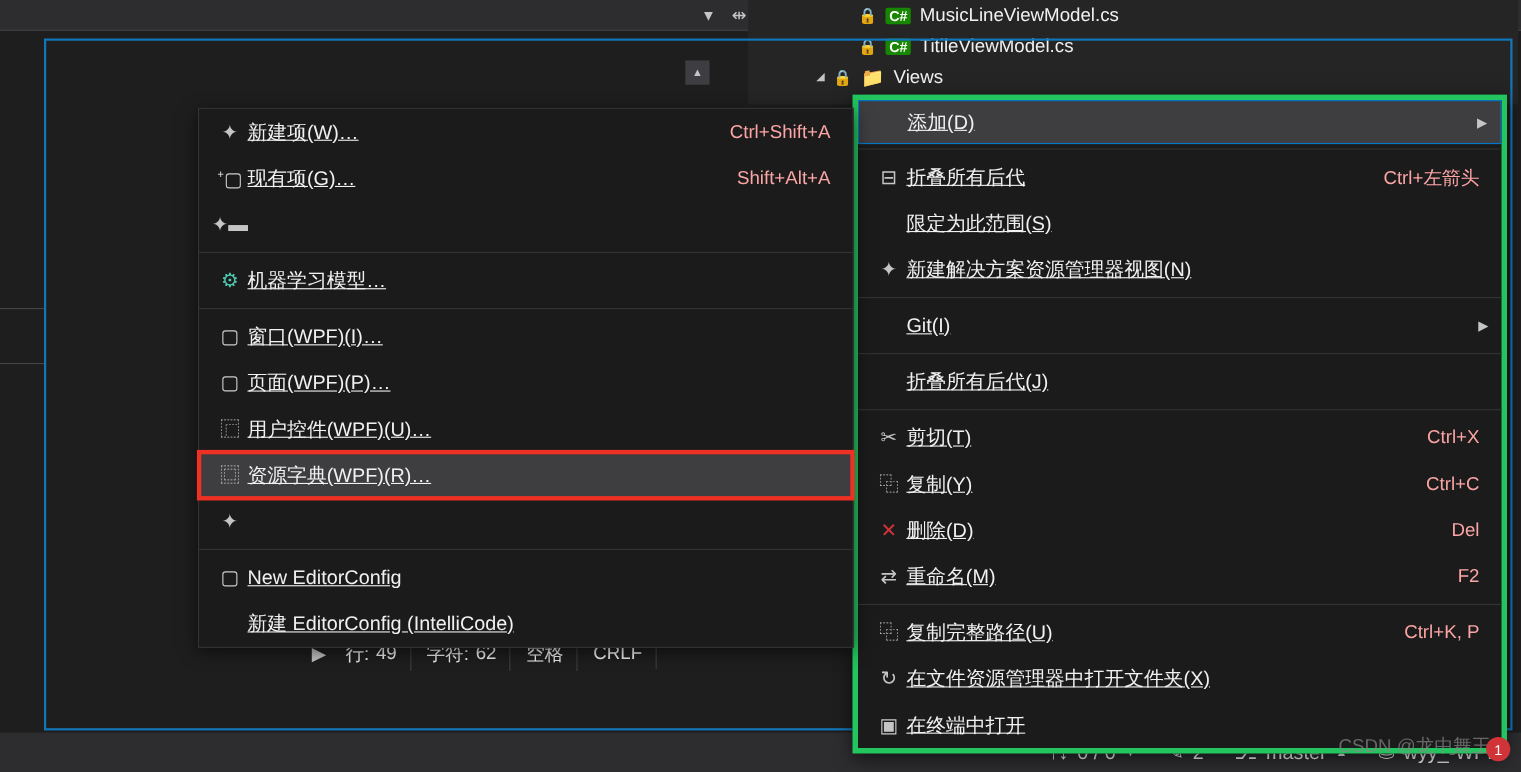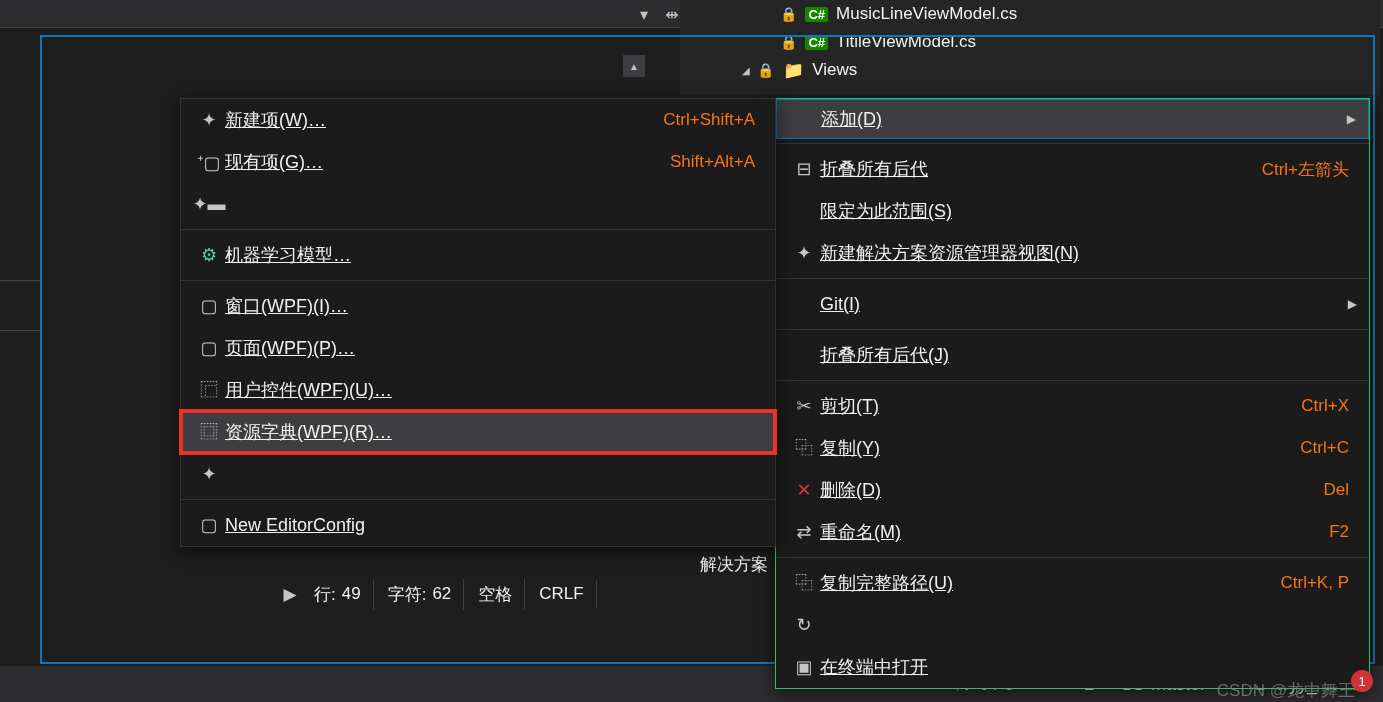--- a/index.html
+++ b/index.html
@@ -14,40 +14,40 @@
 .scroll-up { position: absolute; left: 623px; top: 55px; width: 22px; height: 22px; background: #3e3e42; color: #c5c5c5; display: flex; align-items: center; justify-content: center; font-size: 10px; cursor: pointer; }
 
 .tree-area { position: absolute; left: 680px; top: 0; width: 700px; height: 95px; background: #252526; }
 .tree-item { display: flex; align-items: center; height: 28px; padding-left: 100px; gap: 8px; color: #f1f1f1; font-size: 17px; }
 .tree-item.folder { padding-left: 62px; }
 .lock-icon { color: #4ec9b0; font-size: 14px; }
 .csharp-badge { background: #178600; color: #fff; font-size: 13px; font-weight: bold; padding: 0 3px; border-radius: 2px; }
 .folder-icon { color: #d7ba7d; }
 .expand-arrow { color: #c5c5c5; font-size: 10px; }
 
-.context-menu-right { position: absolute; left: 775px; top: 98px; width: 595px; background: #1b1b1c; border: 1px solid #22c55e; box-shadow: 0 4px 16px rgba(0,0,0,0.6); z-index: 30; }
+.context-menu-right { position: absolute; left: 775px; top: 86px; width: 595px; background: #1b1b1c; border: 5px solid #22c55e; box-shadow: 0 4px 16px rgba(0,0,0,0.6); z-index: 30; }
 .context-menu-left { position: absolute; left: 180px; top: 98px; width: 596px; background: #1b1b1c; border: 1px solid #333; box-shadow: 0 4px 16px rgba(0,0,0,0.6); z-index: 40; }
 
 .menu-item { display: flex; align-items: center; height: 42px; padding: 0 12px; color: #f1f1f1; font-size: 18px; cursor: pointer; position: relative; }
 .menu-item.highlighted { background: #3e3e40; border: 1px solid #007acc; height: 40px; }
 .menu-item.selected-red { outline: 4px solid #ed3125; outline-offset: -2px; background: #3e3e40; }
 .menu-item .mi-icon { width: 32px; display: flex; justify-content: center; color: #c5c5c5; font-size: 18px; }
 .menu-item .mi-label { flex: 1; text-decoration: underline; }
-.menu-item .mi-shortcut { color: #f97316; font-size: 17px; margin-right: 8px; }
+.menu-item .mi-shortcut { color: #fca5a5; font-size: 17px; margin-right: 8px; }
 .menu-item .mi-arrow { color: #c5c5c5; font-size: 12px; }
 .menu-sep { height: 1px; background: #333; margin: 4px 0; }
 
 .status-bar-mid { position: absolute; left: 280px; top: 578px; height: 32px; display: flex; align-items: center; gap: 2px; color: #f1f1f1; font-size: 17px; z-index: 5; }
 .status-cell { padding: 4px 12px; border-right: 1px solid #3f3f3f; display: flex; align-items: center; gap: 6px; }
 .status-btn { width: 20px; display: flex; justify-content: center; color: #c5c5c5; }
 .solution-label { position: absolute; left: 700px; top: 548px; height: 32px; display: flex; align-items: center; font-size: 17px; }
 
 .bottom-bar { position: absolute; left: 0; right: 0; bottom: 0; height: 36px; background: #2d2d30; display: flex; align-items: center; justify-content: flex-end; padding: 0 20px; gap: 28px; color: #f1f1f1; font-size: 18px; }
 .bb-item { display: flex; align-items: center; gap: 8px; cursor: pointer; }
-.watermark { position: absolute; right: 28px; bottom: 0; color: #888; font-size: 17px; opacity: 0.7; z-index: 100; }
+.watermark { position: absolute; right: 28px; bottom: 12px; color: #888; font-size: 17px; opacity: 0.7; z-index: 100; }
 .red-dot { position: absolute; right: 10px; bottom: 10px; width: 22px; height: 22px; background: #d13438; border-radius: 50%; color: #fff; display: flex; align-items: center; justify-content: center; font-size: 13px; z-index: 100; }
 
 .left-ruler { position: absolute; left: 0; top: 330px; width: 42px; height: 8px; border-top: 1px solid #444; }
 .left-ruler2 { position: absolute; left: 0; top: 280px; width: 42px; height: 8px; border-top: 1px solid #444; }
 </style>
 </head>
 <body>
 
 <div class="top-bar">
   <div class="right-icons">
@@ -133,20 +133,21 @@
       <span class="mi-shortcut">F2</span>
     </div>
     <div class="menu-sep"></div>
     <div class="menu-item">
       <span class="mi-icon">⿻</span>
       <span class="mi-label">复制完整路径(U)</span>
       <span class="mi-shortcut">Ctrl+K, P</span>
     </div>
     <div class="menu-item">
       <span class="mi-icon">↻</span>
+      <span class="mi-label">在文件资源管理器中打开文件夹(X)</span>
     </div>
     <div class="menu-item">
       <span class="mi-icon">▣</span>
       <span class="mi-label">在终端中打开</span>
     </div>
   </div>
 <div class="context-menu-left" id="cm-left">
     <div class="menu-item">
       <span class="mi-icon">✦</span>
       <span class="mi-label">新建项(W)…</span>
@@ -183,20 +184,24 @@
       <span class="mi-label">资源字典(WPF)(R)…</span>
     </div>
     <div class="menu-item">
       <span class="mi-icon">✦</span>
     </div>
     <div class="menu-sep"></div>
     <div class="menu-item">
       <span class="mi-icon">▢</span>
       <span class="mi-label">New EditorConfig</span>
     </div>
+    <div class="menu-item">
+      <span class="mi-icon"></span>
+      <span class="mi-label">新建 EditorConfig (IntelliCode)</span>
+    </div>
   </div>
 
 <div class="status-bar-mid">
   <span class="status-btn">▶</span>
   <div class="status-cell">
     <span>行:</span>
     <span>49</span>
   </div>
   <div class="status-cell">
     <span>字符:</span>

